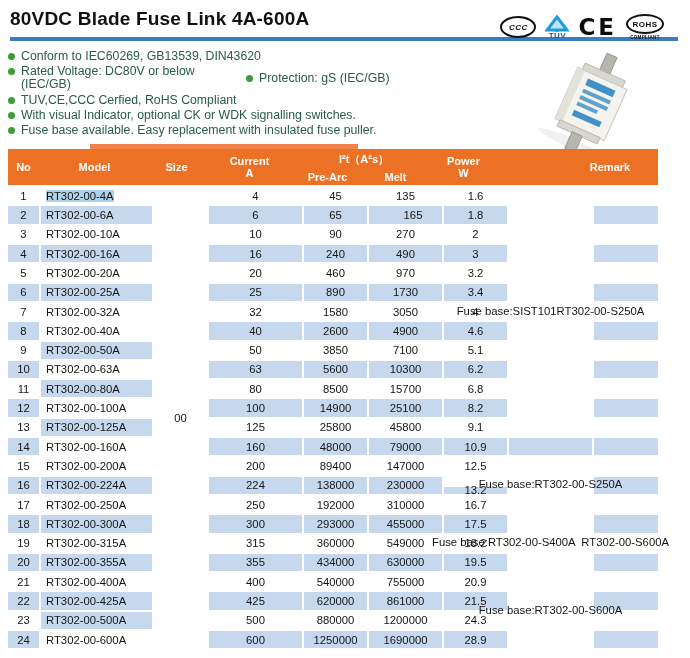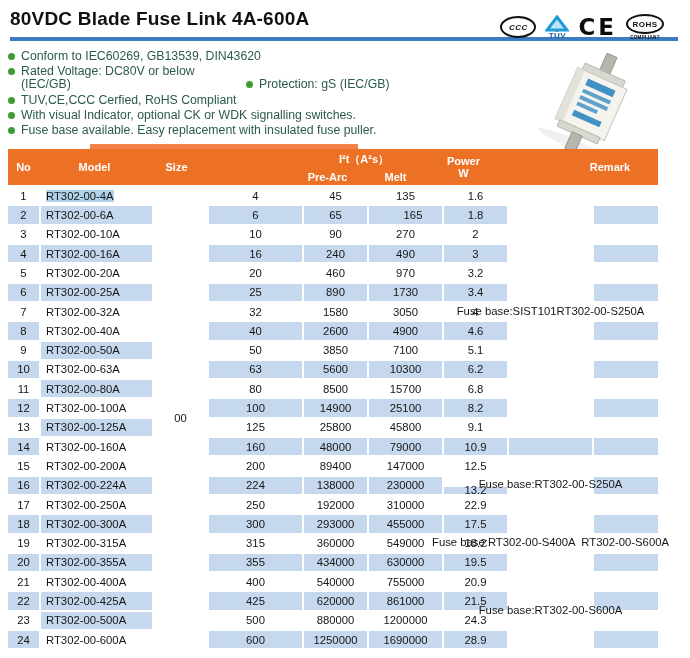--- a/index.html
+++ b/index.html
@@ -15,21 +15,21 @@
   .oval{border:2px solid #111;border-radius:50%;width:32px;height:18px;display:flex;align-items:center;justify-content:center;
         font-size:8px;font-weight:bold;color:#111;font-style:italic;letter-spacing:.5px;}
   .oval.small{width:34px;height:16px;font-style:normal;}
   .badge .sub{font-size:4.5px;font-weight:bold;color:#111;letter-spacing:.3px;margin-top:1px;}
   .tuv-tri{line-height:0;}
   .tuv-txt{font-size:8px;font-weight:bold;color:#155c9c;margin-top:-1px;letter-spacing:.5px;}
   .ce-mark{font-size:23px;font-weight:bold;color:#0d0d0d;letter-spacing:3px;font-family:"DejaVu Sans",sans-serif;}
   .divider{height:4px;background:#3c7dc1;width:668px;margin:7px 0 0 0;}
   
   .features{margin:9px 0 0 8px;width:500px;}
-  .feat-row{display:flex;align-items:flex-end;margin-bottom:2.6px;}
+  .feat-row{display:flex;align-items:center;margin-bottom:2.6px;}
   .feat-cell{display:flex;align-items:flex-start;}
   .feat-cell.fixed{width:238px;flex:0 0 238px;}
   .dot{width:7px;height:7px;border-radius:50%;background:#3e9b35;flex:0 0 7px;margin:3px 6px 0 0;}
   .feat-text{font-size:12.3px;color:#2b5b4c;line-height:12.8px;}
   
   .product{position:absolute;top:50px;right:28px;width:142px;height:108px;}
   
   .spec-table{margin:12px 0 0 8px;width:650px;}
   .tbl-head{
     display:grid;position:relative;
@@ -138,20 +138,24 @@
     </g>
   </svg>
 </div>
 
 <div class="spec-table">
   <div class="tbl-head">
     <div class="head-step"></div>
     <div class="hc rspan" style="grid-column:1">No</div>
     <div class="hc rspan" style="grid-column:2">Model</div>
     <div class="hc rspan" style="grid-column:3">Size</div>
+    <div class="hc rspan" style="grid-column:4">
+      <span>Current</span>
+      <span class="ital">A</span>
+    </div>
     <div class="hc ital" style="grid-column:5/7;grid-row:1">I²t（A²s）</div>
     <div class="hc" style="grid-column:5;grid-row:2">Pre-Arc</div>
     <div class="hc" style="grid-column:6;grid-row:2">Melt</div>
     <div class="hc rspan" style="grid-column:7">
       <span>Power</span>
       <span class="ital">W</span>
     </div>
     <div class="hc rspan" style="grid-column:9">Remark</div>
   </div>
   <div class="tbl-body">
@@ -267,21 +271,21 @@
       <div class="cell blue" style="grid-area: 16 / 4 / 17;">224</div>
       <div class="cell blue" style="grid-area: 16 / 5 / 17;">138000</div>
       <div class="cell blue" style="grid-area: 16 / 6 / 17;">230000</div>
       <div class="cell blue" style="grid-area: 16 / 7 / 17; margin-top: 10px;">13.2</div>
       <div class="cell blue" style="grid-area: 16 / 9 / 17;"></div>
       <div class="cell" style="grid-area: 17 / 1 / 18;">17</div>
       <div class="cell model" style="grid-area: 17 / 2 / 18;">RT302-00-250A</div>
       <div class="cell" style="grid-area: 17 / 4 / 18;">250</div>
       <div class="cell" style="grid-area: 17 / 5 / 18;">192000</div>
       <div class="cell" style="grid-area: 17 / 6 / 18;">310000</div>
-      <div class="cell" style="grid-area: 17 / 7 / 18;">22.9</div>
+      <div class="cell" style="grid-area: 17 / 7 / 18;">16.7</div>
       <div class="cell" style="grid-area: 17 / 9 / 18;"></div>
       <div class="cell blue" style="grid-area: 18 / 1 / 19;">18</div>
       <div class="cell model blue" style="grid-area: 18 / 2 / 19;">RT302-00-300A</div>
       <div class="cell blue" style="grid-area: 18 / 4 / 19;">300</div>
       <div class="cell blue" style="grid-area: 18 / 5 / 19;">293000</div>
       <div class="cell blue" style="grid-area: 18 / 6 / 19;">455000</div>
       <div class="cell blue" style="grid-area: 18 / 7 / 19;">17.5</div>
       <div class="cell blue" style="grid-area: 18 / 9 / 19;"></div>
       <div class="cell" style="grid-area: 19 / 1 / 20;">19</div>
       <div class="cell model" style="grid-area: 19 / 2 / 20;">RT302-00-315A</div>

